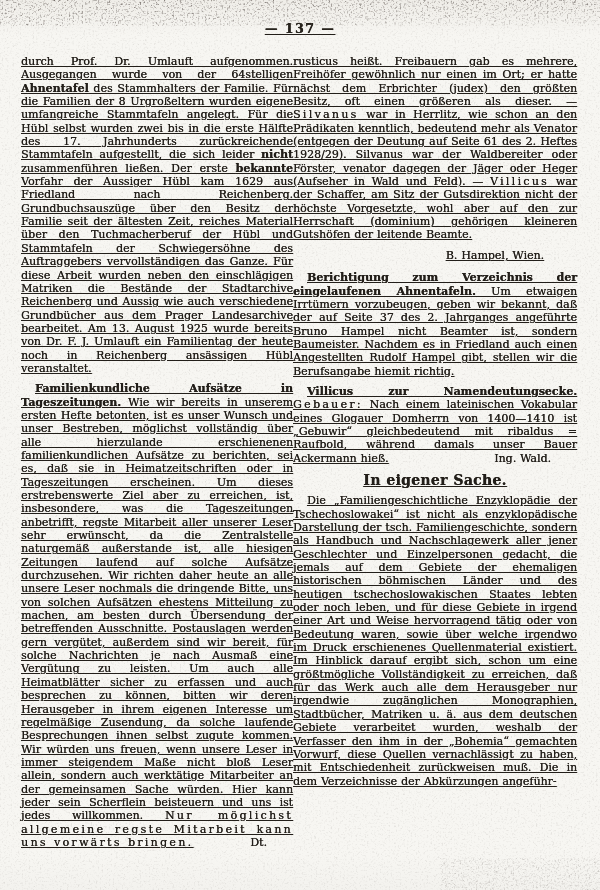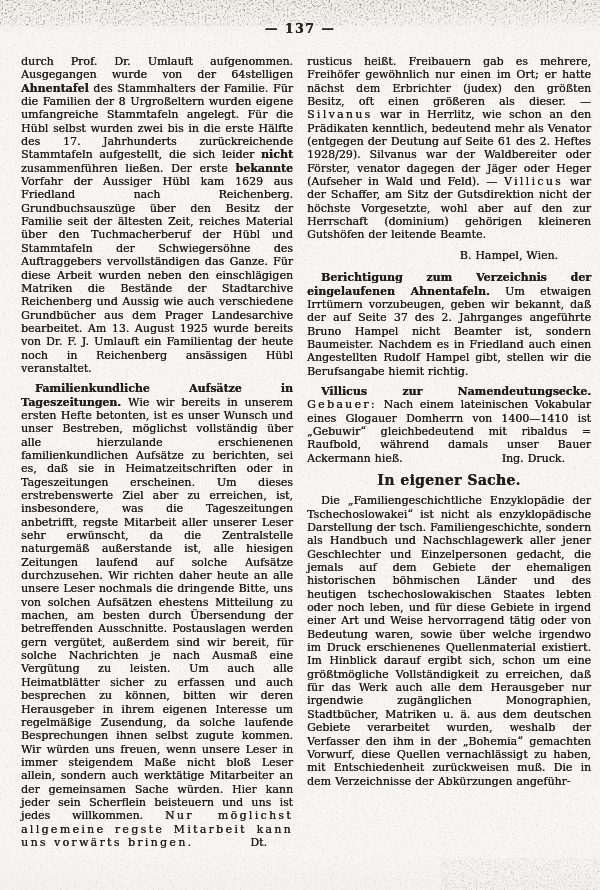--- a/index.html
+++ b/index.html
@@ -8,39 +8,40 @@
     background: #f6f5f1;
     overflow: hidden;
     position: relative;
     font-family: "DejaVu Serif", "Liberation Serif", serif;
     color: #221e19;
   }
   .page {
     position: relative;
     width: 600px; height: 890px;
     background: linear-gradient(180deg, #efede8 0%, #f7f6f2 4%, #f7f6f2 96%, #f3f2ee 100%);
+    text-decoration: underline;
   }
   .noise-overlay {
     position: absolute; inset: 0;
     pointer-events: none;
     z-index: 5;
   }
   .page-header { padding-top: 21px; }
   .page-number {
     text-align: center;
     font-weight: bold;
     font-size: 12.5px;
     letter-spacing: 1.5px;
     color: #26221c;
     text-shadow: 0.3px 0 0 currentColor;
   }
   .columns {
     display: flex;
-    gap: 14px;
-    padding: 19px 9px 0 21px;
+    gap: 0;
+    padding: 19px 21px 0 21px;
     box-sizing: border-box;
   }
   .col {
     text-align: justify;
     font-size: 11px;
     line-height: 13.35px;
     text-shadow: 0.25px 0 0 currentColor;
     word-spacing: 0.4px;
   }
   .col-left  { width: 272px; }
@@ -76,21 +77,21 @@
 
   <main class="columns">
     <section class="col col-left">
         <p class="para"><span class="seg-n">durch Prof. Dr. Umlauft aufgenommen. Ausgegangen wurde von der 64stelligen </span><span class="seg-b">Ahnentafel</span><span class="seg-n"> des Stammhalters der Familie. Für die Familien der 8 Urgroßeltern wurden eigene umfangreiche Stammtafeln angelegt. Für die Hübl selbst wurden zwei bis in die erste Hälfte des 17. Jahrhunderts zurückreichende Stammtafeln aufgestellt, die sich leider </span><span class="seg-b">nicht</span><span class="seg-n"> zusammenführen ließen. Der erste </span><span class="seg-b">bekannte</span><span class="seg-n"> Vorfahr der Aussiger Hübl kam 1629 aus Friedland nach Reichenberg. Grundbuchsauszüge über den Besitz der Familie seit der ältesten Zeit, reiches Material über den Tuchmacherberuf der Hübl und Stammtafeln der Schwiegersöhne des Auftraggebers vervollständigen das Ganze. Für diese Arbeit wurden neben den einschlägigen Matriken die Bestände der Stadtarchive Reichenberg und Aussig wie auch verschiedene Grundbücher aus dem Prager Landesarchive bearbeitet. Am 13. August 1925 wurde bereits von Dr. F. J. Umlauft ein Familientag der heute noch in Reichenberg ansässigen Hübl veranstaltet.</span></p>
         <p class="para indent"><span class="seg-b">Familienkundliche Aufsätze in Tageszeitungen.</span><span class="seg-n"> Wie wir bereits in unserem ersten Hefte betonten, ist es unser Wunsch und unser Bestreben, möglichst vollständig über alle hierzulande erschienenen familienkundlichen Aufsätze zu berichten, sei es, daß sie in Heimatzeitschriften oder in Tageszeitungen erscheinen. Um dieses erstrebenswerte Ziel aber zu erreichen, ist, insbesondere, was die Tageszeitungen anbetrifft, regste Mitarbeit aller unserer Leser sehr erwünscht, da die Zentralstelle naturgemäß außerstande ist, alle hiesigen Zeitungen laufend auf solche Aufsätze durchzusehen. Wir richten daher heute an alle unsere Leser nochmals die dringende Bitte, uns von solchen Aufsätzen ehestens Mitteilung zu machen, am besten durch Übersendung der betreffenden Ausschnitte. Postauslagen werden gern vergütet, außerdem sind wir bereit, für solche Nachrichten je nach Ausmaß eine Vergütung zu leisten. Um auch alle Heimatblätter sicher zu erfassen und auch besprechen zu können, bitten wir deren Herausgeber in ihrem eigenen Interesse um regelmäßige Zusendung, da solche laufende Besprechungen ihnen selbst zugute kommen. Wir würden uns freuen, wenn unsere Leser in immer steigendem Maße nicht bloß Leser allein, sondern auch werktätige Mitarbeiter an der gemeinsamen Sache würden. Hier kann jeder sein Scherflein beisteuern und uns ist jedes willkommen. </span><span class="seg-sp">Nur möglichst allgemeine regste Mitarbeit kann uns vorwärts bringen.</span><span class="seg-sig">Dt.</span></p>
       </section>
     <section class="col col-right">
         <p class="para"><span class="seg-n">rusticus heißt. Freibauern gab es mehrere, Freihöfer gewöhnlich nur einen im Ort; er hatte nächst dem Erbrichter (judex) den größten Besitz, oft einen größeren als dieser. — </span><span class="seg-sp">Silvanus</span><span class="seg-n"> war in Herrlitz, wie schon an den Prädikaten kenntlich, bedeutend mehr als Venator (entgegen der Deutung auf Seite 61 des 2. Heftes 1928/29). Silvanus war der Waldbereiter oder Förster, venator dagegen der Jäger oder Heger (Aufseher in Wald und Feld). — </span><span class="seg-sp">Villicus</span><span class="seg-n"> war der Schaffer, am Sitz der Gutsdirektion nicht der höchste Vorgesetzte, wohl aber auf den zur Herrschaft (dominium) gehörigen kleineren Gutshöfen der leitende Beamte.</span></p>
         <p class="signature">B. Hampel, Wien.</p>
         <p class="para indent"><span class="seg-b">Berichtigung zum Verzeichnis der eingelaufenen Ahnentafeln.</span><span class="seg-n"> Um etwaigen Irrtümern vorzubeugen, geben wir bekannt, daß der auf Seite 37 des 2. Jahrganges angeführte Bruno Hampel nicht Beamter ist, sondern Baumeister. Nachdem es in Friedland auch einen Angestellten Rudolf Hampel gibt, stellen wir die Berufsangabe hiemit richtig.</span></p>
-        <p class="para indent"><span class="seg-b">Villicus zur Namendeutungsecke.</span><span class="seg-n"> </span><span class="seg-sp">Gebauer:</span><span class="seg-n"> Nach einem lateinischen Vokabular eines Glogauer Domherrn von 1400—1410 ist „Gebuwir“ gleichbedeutend mit ribaldus = Raufbold, während damals unser Bauer Ackermann hieß.</span><span class="seg-sig">Ing. Druck.</span></p>
+        <p class="para indent"><span class="seg-b">Villicus zur Namendeutungsecke.</span><span class="seg-n"> </span><span class="seg-sp">Gebauer:</span><span class="seg-n"> Nach einem lateinischen Vokabular eines Glogauer Domherrn von 1400—1410 ist „Gebuwir“ gleichbedeutend mit ribaldus = Raufbold, während damals unser Bauer Ackermann hieß.</span><span class="seg-sig">Ing. Wald.</span></p>
         <h2 class="section-heading">In eigener Sache.</h2>
         <p class="para indent"><span class="seg-n">Die „Familiengeschichtliche Enzyklopädie der Tschechoslowakei“ ist nicht als enzyklopädische Darstellung der tsch. Familiengeschichte, sondern als Handbuch und Nachschlagewerk aller jener Geschlechter und Einzelpersonen gedacht, die jemals auf dem Gebiete der ehemaligen historischen böhmischen Länder und des heutigen tschechoslowakischen Staates lebten oder noch leben, und für diese Gebiete in irgend einer Art und Weise hervorragend tätig oder von Bedeutung waren, sowie über welche irgendwo im Druck erschienenes Quellenmaterial existiert. Im Hinblick darauf ergibt sich, schon um eine größtmögliche Vollständigkeit zu erreichen, daß für das Werk auch alle dem Herausgeber nur irgendwie zugänglichen Monographien, Stadtbücher, Matriken u. ä. aus dem deutschen Gebiete verarbeitet wurden, weshalb der Verfasser den ihm in der „Bohemia“ gemachten Vorwurf, diese Quellen vernachlässigt zu haben, mit Entschiedenheit zurückweisen muß. Die in dem Verzeichnisse der Abkürzungen angeführ-</span></p>
       </section>
   </main>
 
   <svg class="noise-overlay" width="600" height="890" viewBox="0 0 600 890" xmlns="http://www.w3.org/2000/svg">
     <defs>
       <filter id="specks" x="0" y="0" width="100%" height="100%">
         <feTurbulence type="fractalNoise" baseFrequency="0.55" numOctaves="2" seed="11" stitchTiles="stitch"></feTurbulence>
         <feColorMatrix type="matrix" values="0 0 0 0 0.12  0 0 0 0 0.10  0 0 0 0 0.09  1.2 1.2 1.2 0 -1.85"></feColorMatrix>

